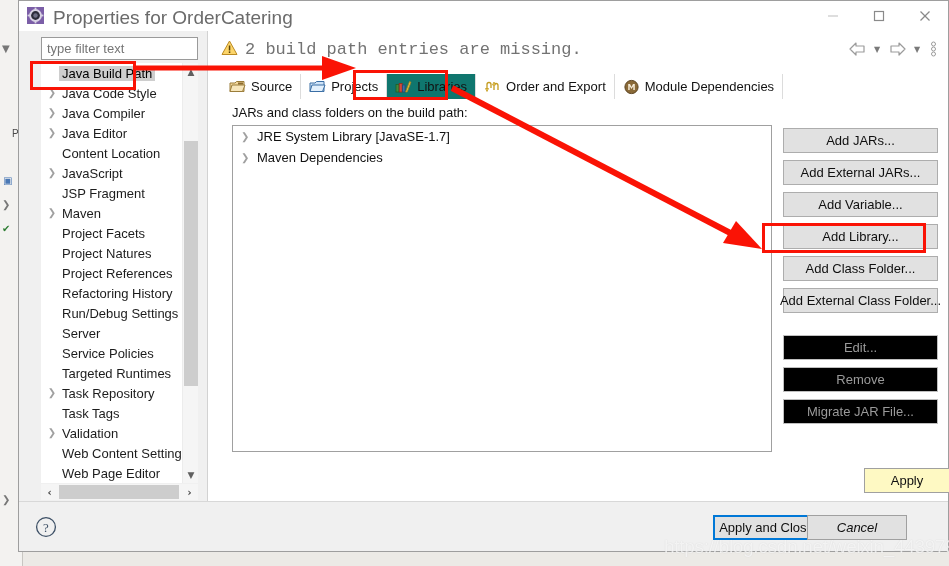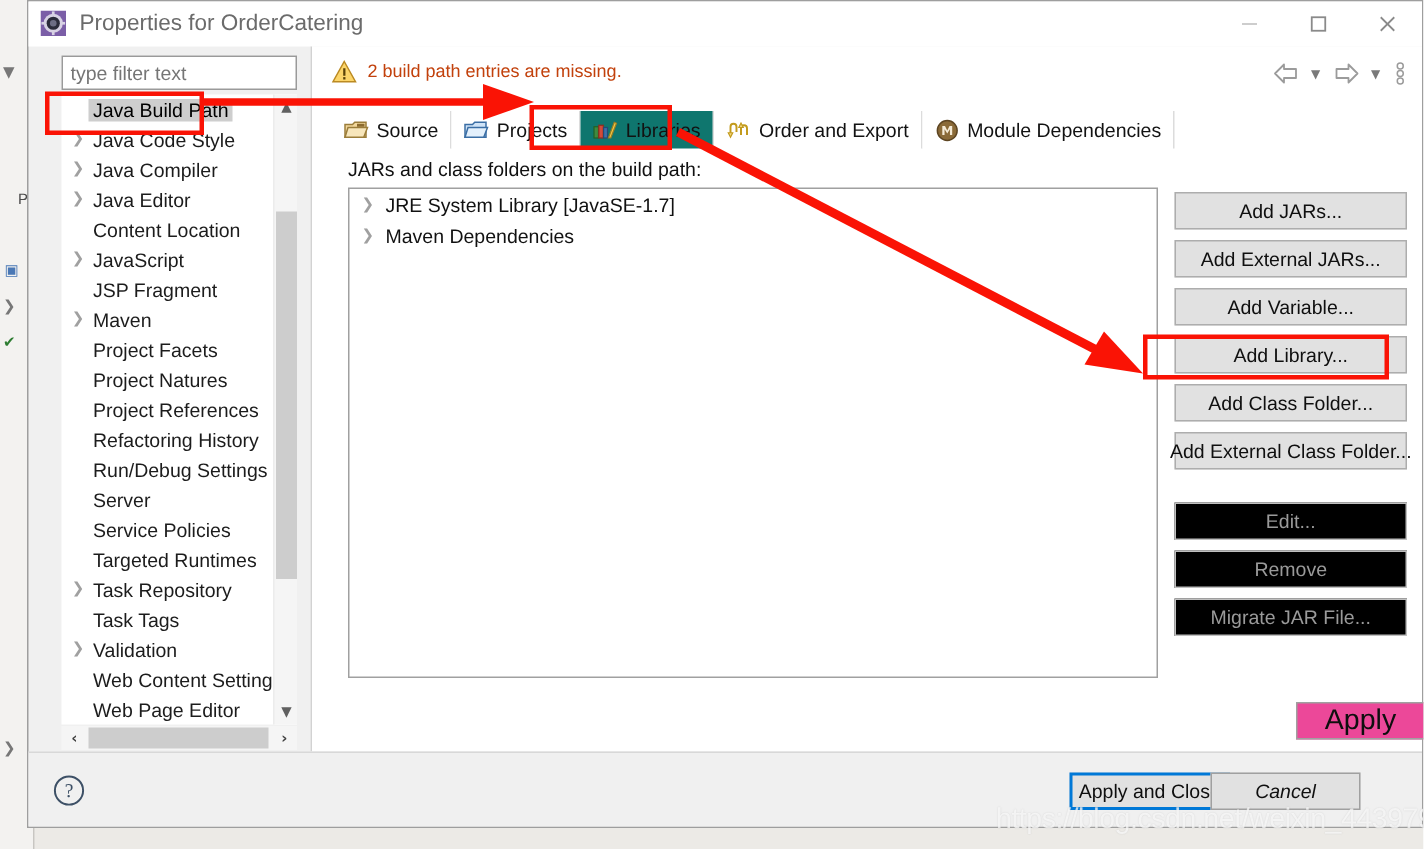--- a/index.html
+++ b/index.html
@@ -70,21 +70,21 @@
     box-sizing: border-box;
   }
   .title-icon {
     position: absolute;
     left: 8px; top: 6px;
     width: 17px; height: 17px;
   }
   .title-text {
     position: absolute;
     left: 34px; top: 6px;
-    font-size: 15px;
+    font-size: 19px;
     color: #6b6b6b;
     font-family: "Liberation Sans", sans-serif;
     white-space: nowrap;
   }
   .win-btn {
     position: absolute;
     top: 0;
     width: 46px; height: 30px;
     display: flex;
     align-items: center;
@@ -209,23 +209,23 @@
     box-sizing: border-box;
   }
   .warn-icon {
     position: absolute;
     left: 14px; top: 9px;
     width: 17px; height: 16px;
   }
   .msg-text {
     position: absolute;
     left: 38px; top: 9px;
-    font-size: 12px;
-    color: #c2410c;
-    font-family: Liberation Sans, sans-serif;
+    font-size: 17px;
+    color: #737373;
+    font-family: Liberation Mono, monospace;
   }
   .navbtns {
     position: absolute;
     right: 8px; top: 8px;
     display: flex;
     align-items: center;
     gap: 2px;
   }
   .navbtn {
     width: 22px; height: 20px;
@@ -332,24 +332,24 @@
     border-color: #bfbfbf;
   }
   .btn.gap-before { margin-top: 22px; }
   .btn.gap-before2 { }
 
   
   .apply-btn {
     position: absolute;
     left: 845px; top: 467px;
     width: 86px; height: 25px;
-    background: #ec4899;
+    background: #fef9c3;
     border: 1px solid #a0a0a0;
     box-sizing: border-box;
-    font-size: 19px;
+    font-size: 13px;
     color: #0f0f0f;
     font-family: "Liberation Sans", sans-serif;
     display: flex; align-items: center; justify-content: center;
   }
 
   
   .footer {
     position: absolute;
     left: 0; top: 500px;
     width: 929px; height: 50px;

